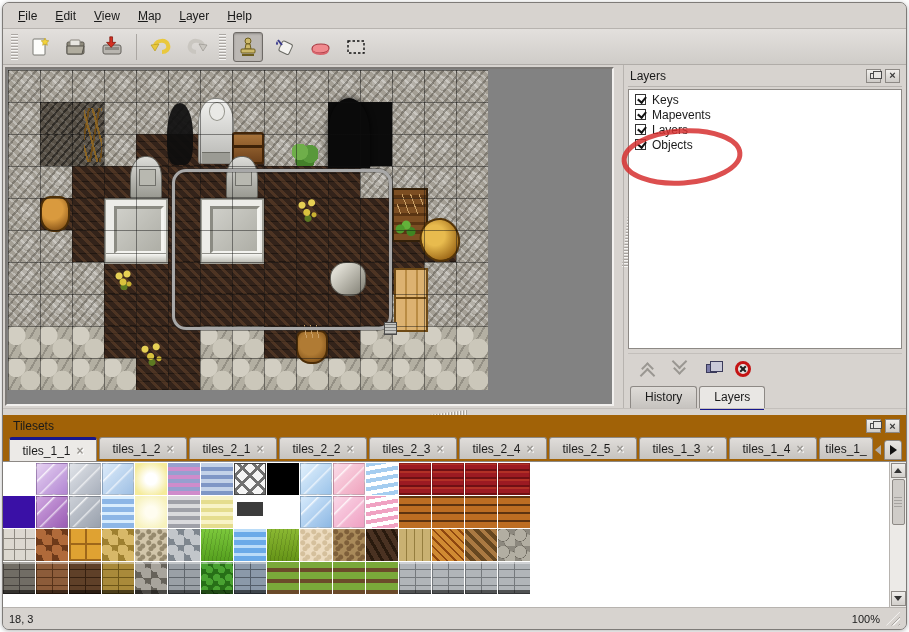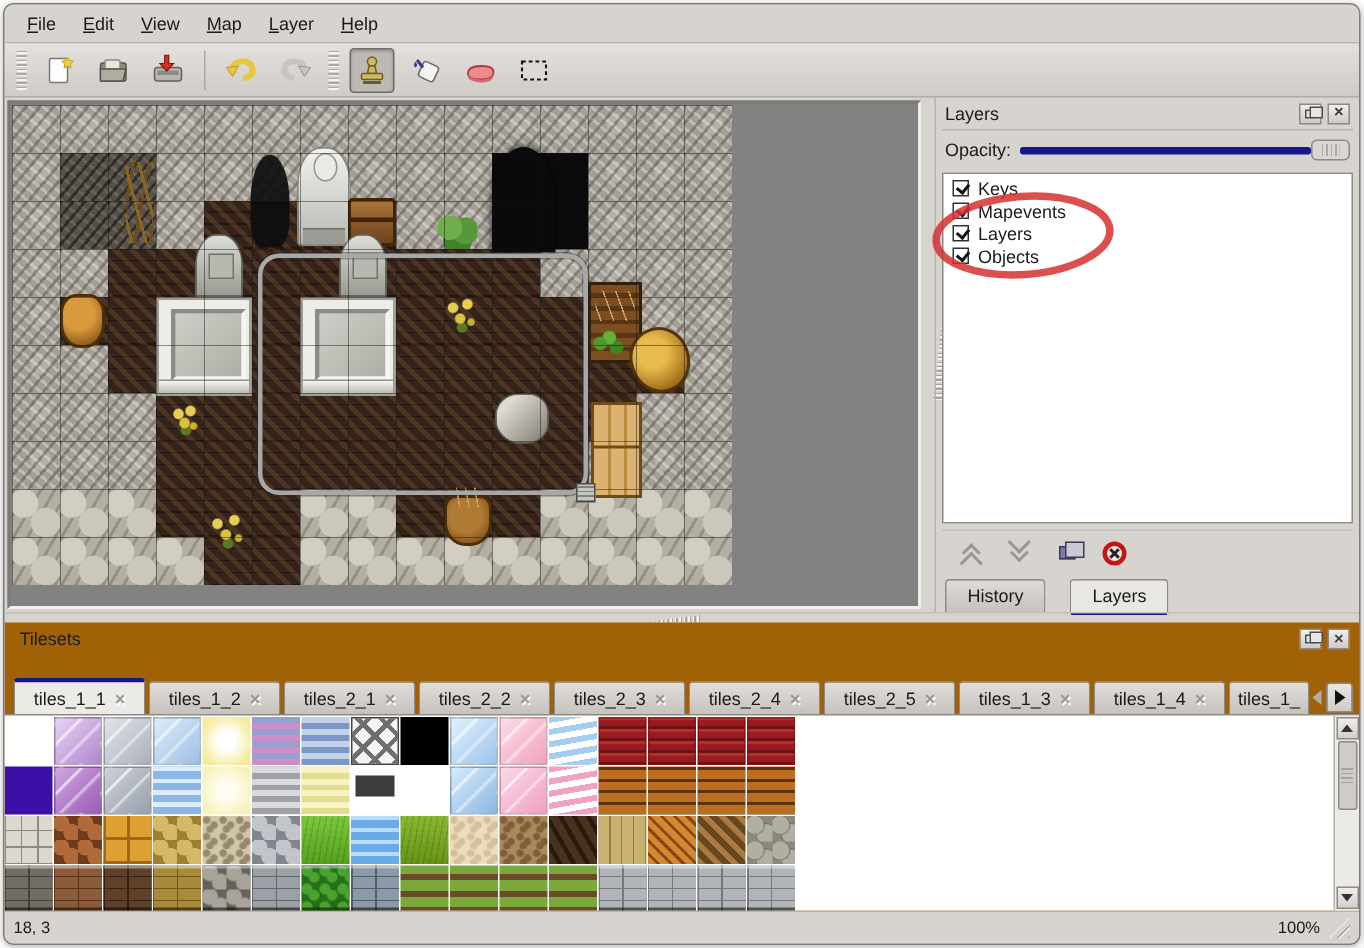--- a/index.html
+++ b/index.html
@@ -104,30 +104,30 @@
   .chev { width:9px; height:9px; border-left:2px solid #9a9792; border-top:2px solid #9a9792; position:relative; }
   .chev.up { transform:rotate(45deg); }
   .chev.down { transform:rotate(225deg); }
   .chev::after { content:""; position:absolute; left:2px; top:2px; width:9px; height:9px; border-left:2px solid #9a9792; border-top:2px solid #9a9792; }
   .dup-glyph { width:11px; height:9px; border:1px solid #3a3a5a; background:#7b7ba8; position:relative; }
   .dup-glyph::before { content:""; position:absolute; left:3px; top:-4px; width:11px; height:9px; border:1px solid #3a3a5a; background:#c9c9d8; }
   .del-glyph { width:16px; height:16px; border:3px solid #c41414; border-radius:50%; position:relative; background:#e8e6e3; }
   .del-glyph::before, .del-glyph::after { content:""; position:absolute; left:1px; top:4px; width:8px; height:2px; background:#222; }
   .del-glyph::before { transform:rotate(45deg); }
   .del-glyph::after { transform:rotate(-45deg); }
-  .panel-tabs { height:25px; display:flex; align-items:flex-end; gap:16px; padding:0 2px;text-align:center; }
+  .panel-tabs { height:25px; display:flex; align-items:flex-end; gap:2px; padding:0 2px;text-align:center; }
   .ptab { padding:3px 14px 4px; border:1px solid #8d8985; border-bottom:none; border-radius:3px 3px 0 0; background:linear-gradient(#dedbd7,#c6c3bf); }
   .ptab.active { background:#e9e7e4; box-shadow:0 3px 0 -1px #17178c; }
   .annotation-svg { position:absolute; left:-14px; top:40px; pointer-events:none; overflow:visible; }
 
   
   .tilesets { height:192px; display:flex; flex-direction:column; background:#a16207; position:relative; }
   .ts-head { height:22px; display:flex; align-items:center; padding:0 6px 0 10px; }
   .ts-head .title { flex:1; }
-  .ts-tabs { height:24px; display:flex; align-items:flex-end; padding:0 22px 0 6px; position:relative; overflow:hidden;margin-top:15px; }
+  .ts-tabs { height:24px; display:flex; align-items:flex-start; padding:0 22px 0 6px; position:relative; overflow:hidden; }
   .ttab { flex:none; width:88px; height:22px; display:flex; align-items:center; justify-content:center; gap:6px; border:1px solid #8d8985; border-bottom:none; border-radius:3px 3px 0 0; background:linear-gradient(#e0ddda,#c6c3bf); margin-right:2px; white-space:nowrap; overflow:hidden; }
   .ttab.active { background:#eceae7; border-top:3px solid #17178c; height:24px; }
   .ttab .x { color:#9a9792; font-weight:bold; font-size:12px; text-shadow:1px 1px 0 #fff; }
   .ts-scroll-arrows { position:absolute; right:4px; bottom:1px; display:flex; align-items:center; gap:3px; }
   .arr-left { width:0; height:0; border-top:5px solid transparent; border-bottom:5px solid transparent; border-right:6px solid #b0ada9; }
   .arr-right-btn { width:18px; height:20px; border:1px solid #8d8985; border-radius:3px 3px 0 0; background:linear-gradient(#e8e6e3,#cfccc8); display:flex; align-items:center; justify-content:center; }
   .arr-right-btn i { width:0; height:0; border-top:5px solid transparent; border-bottom:5px solid transparent; border-left:7px solid #111; }
   .ts-body { flex:1; display:flex; border-top:1px solid #8d8985; background:#fff; min-height:0; }
   .palette { flex:1; overflow:hidden; padding:0; position:relative; }
   .prow { display:flex; height:33px; }
@@ -455,27 +455,20 @@
     <div class="layers-panel">
       <div class="panel-head">
         <span class="title">Layers</span>
         <span class="winbtn">
             <span class="restore-glyph"></span>
           </span>
         <span class="winbtn">
             <span class="close-glyph">×</span>
           </span>
       </div>
-      <div class="opacity-row">
-        <span>Opacity:</span>
-        <div class="slider">
-          <div class="track"></div>
-          <div class="handle"></div>
-        </div>
-      </div>
       <div class="layer-list" id="layer-list">
           <div class="layer-row">
             <div class="cbx checked"></div>
             <span>Keys</span>
           </div>
           <div class="layer-row">
             <div class="cbx checked"></div>
             <span>Mapevents</span>
           </div>
           <div class="layer-row">

